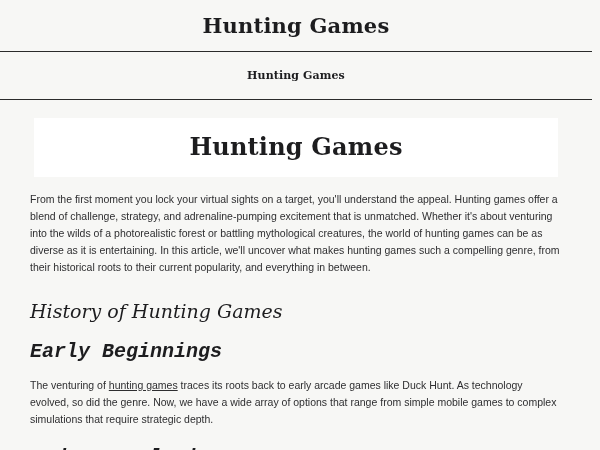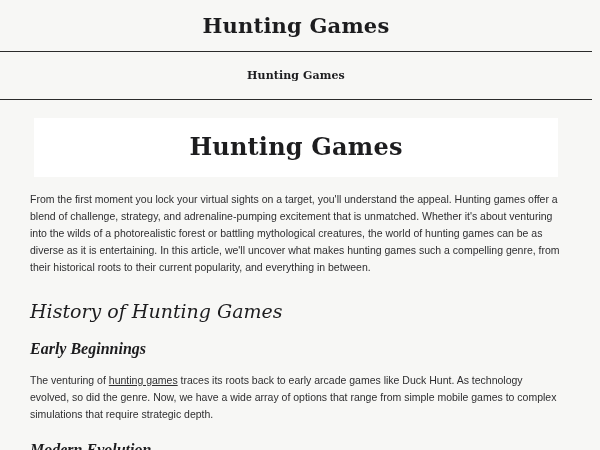--- a/index.html
+++ b/index.html
@@ -77,24 +77,24 @@
   h2.section-heading {
     margin: 24px 0 0 0;
     font-family: "DejaVu Serif", "Liberation Serif", serif;
     font-style: italic;
     font-weight: normal;
     font-size: 19px;
     color: #1d1d1f;
   }
   h3.sub-heading {
     margin: 18px 0 8px 0;
-    font-family: Liberation Serif, serif;
+    font-family: Liberation Mono, monospace;
     font-style: italic;
     font-weight: bold;
-    font-size: 16px;
+    font-size: 20px;
     color: #1d1d1f;
   }
   a.inline-link {
     color: #2e2e30;
     text-decoration: underline;
   }
 </style>
 </head>
 <body>
 

